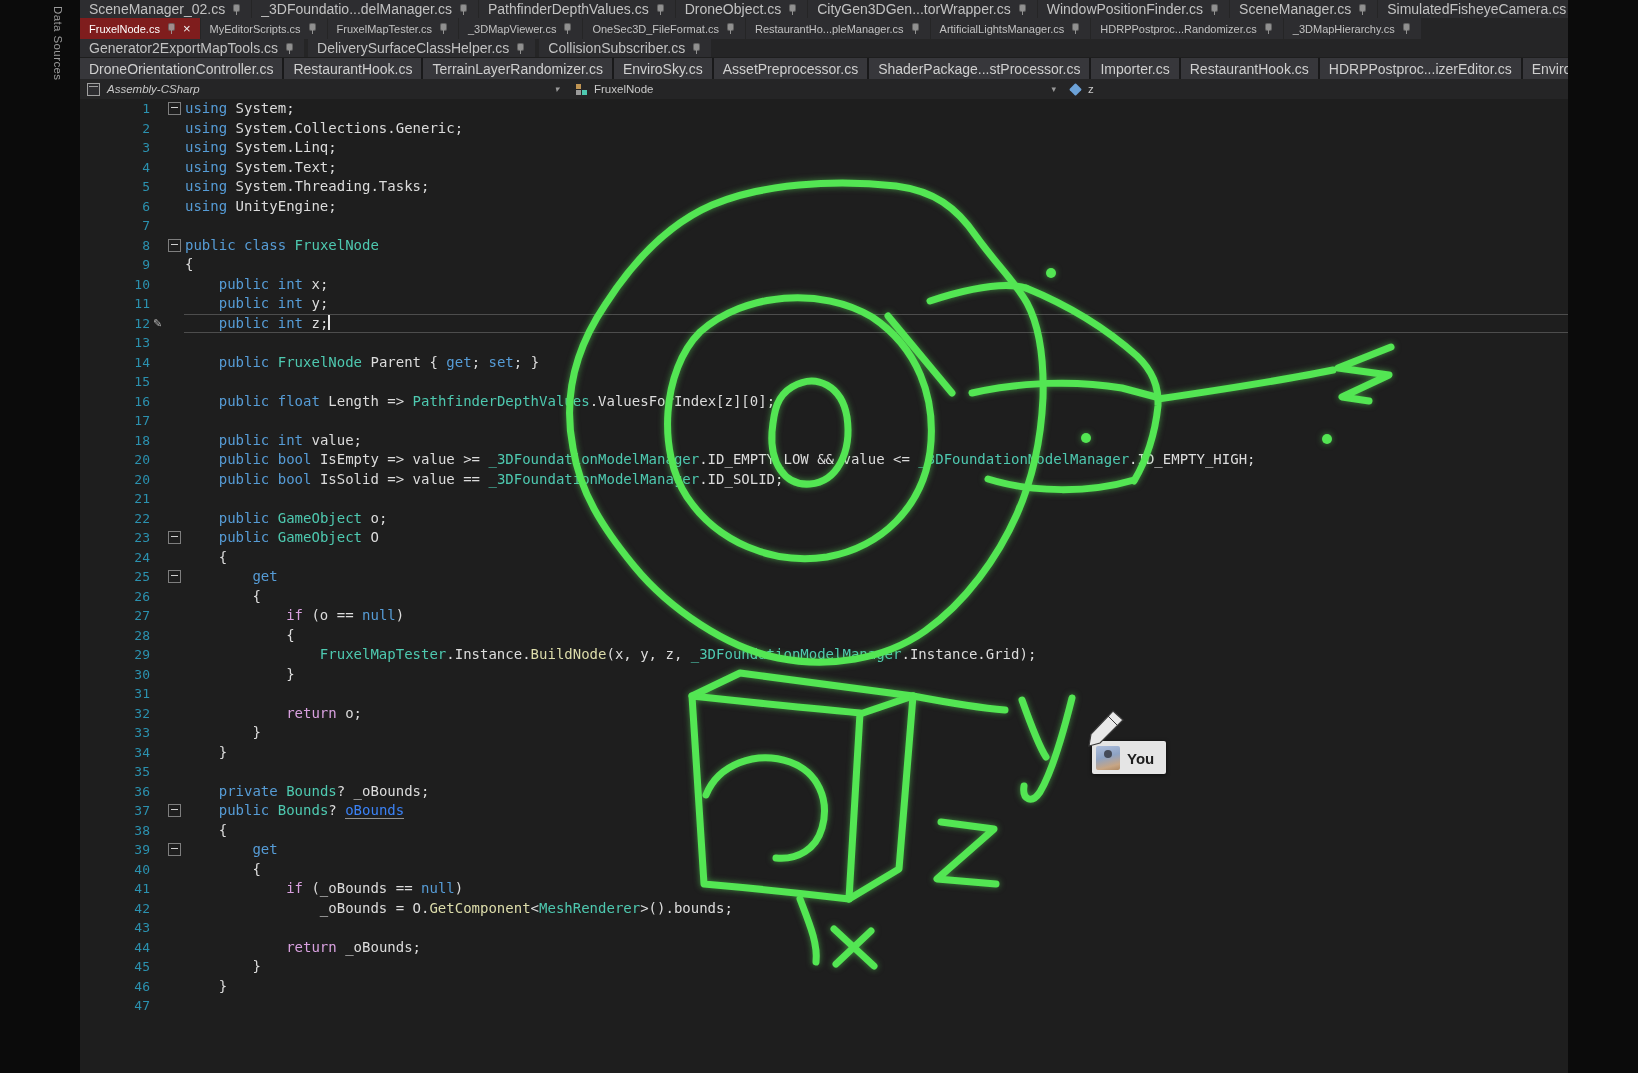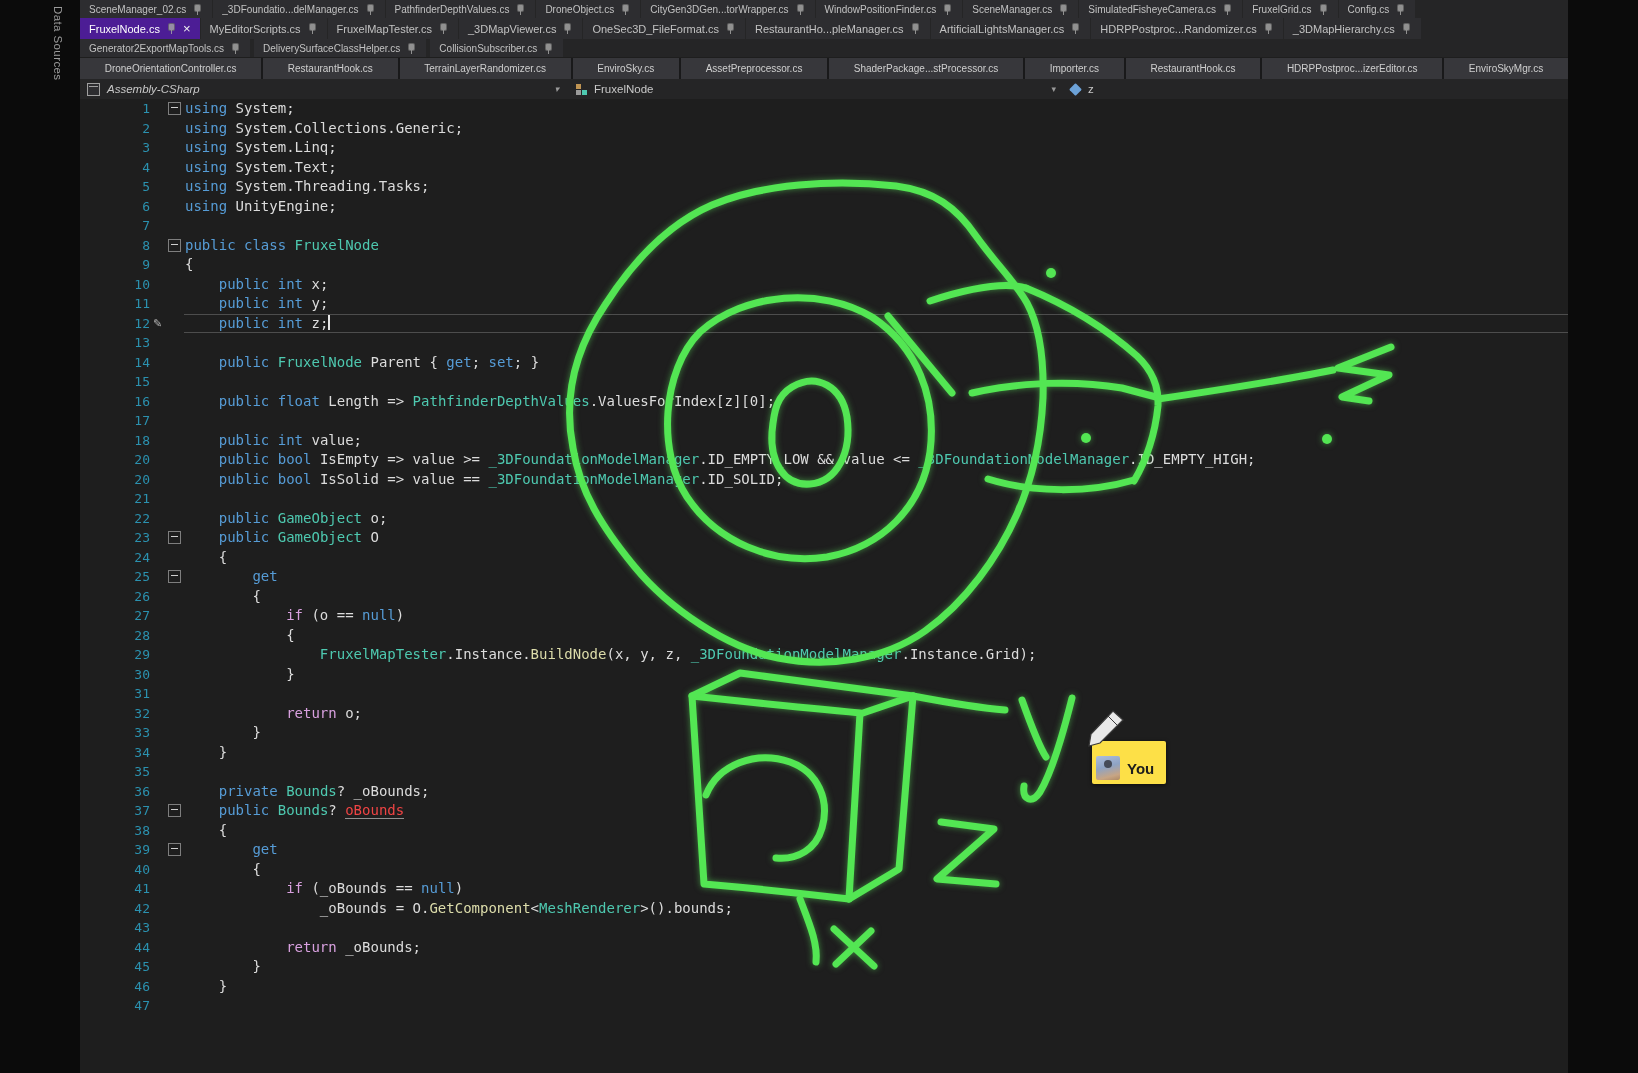--- a/index.html
+++ b/index.html
@@ -14,23 +14,23 @@
   
   #main{position:absolute;left:80px;top:0;width:1488px;height:100%;background:#1e1e1e;}
   #rightmargin{position:absolute;left:1568px;top:0;width:70px;height:100%;background:#0b0b0b;z-index:4;}
 
   .tabbar{display:flex;align-items:stretch;background:#252526;overflow:hidden;}
   #tr1{height:18px;gap:1px;}
   #tr2{height:21px;gap:1px;}
   #tr3{height:18px;gap:4px;}
   #tr4{height:21px;gap:2px;background:#19191a;margin-top:1px;}
   .tab{display:flex;align-items:center;padding:0 9px;background:#2d2d30;color:#c2c2c2;
-       font-size:10px;white-space:nowrap;flex:none;}
+       font-size:14px;white-space:nowrap;flex:none;}
   #tr2 .tab{font-size:11px;}
-  .tab.active{background:#4c1d95;color:#ffffff;}
+  .tab.active{background:#7f1d1d;color:#ffffff;}
   .tab.doc{background:#37373b;color:#cfcfcf;flex:1 1 auto;justify-content:center;}
   .pin{position:relative;width:10px;height:11px;margin-left:7px;flex:none;opacity:.8;}
   .pin::before{content:'';position:absolute;left:2px;top:1px;width:5px;height:6px;background:#a9a9a9;
                border-radius:1px;box-shadow:0 0 0 1px #6e6e6e;}
   .pin::after{content:'';position:absolute;left:4px;top:7px;width:1px;height:4px;background:#a9a9a9;}
   .close{margin-left:6px;color:#f0f0f0;font-size:13px;line-height:1;}
 
   
   .navbar{height:20px;background:#252526;display:flex;align-items:center;border-bottom:1px solid #2a2a2b;}
   .nav-sec{display:flex;align-items:center;height:100%;font-size:11.5px;color:#c8c8c8;box-sizing:border-box;}
@@ -56,30 +56,30 @@
   .foldcol{width:35px;flex:none;display:flex;align-items:center;justify-content:flex-end;
            padding-right:4px;box-sizing:border-box;}
   .fold{width:11px;height:11px;border:1px solid #7e7e7e;background:#1e1e1e;position:relative;flex:none;}
   .fold::after{content:'';position:absolute;left:2px;right:2px;top:4px;height:1px;background:#cfcfcf;}
   .ct{white-space:pre;color:#dcdcdc;}
   .tok-k{color:#569cd6;}
   .tok-c{color:#d8a0df;}
   .tok-t{color:#4ec9b0;}
   .tok-m{color:#dcdcaa;}
   .tok-p{color:#dcdcdc;}
-  .tok-u{color:#ef4444;border-bottom:1px solid #8f8f8f;}
+  .tok-u{color:#3b82f6;border-bottom:1px solid #8f8f8f;}
   .caret{display:inline-block;width:1.5px;height:15px;background:#e6e6e6;vertical-align:-2px;}
   .linebox{position:absolute;left:104px;right:0;top:0;height:100%;border-top:1px solid #4d4d4d;
            border-bottom:1px solid #4d4d4d;box-sizing:border-box;pointer-events:none;}
 
   
   #annotation{position:absolute;left:0;top:0;width:1638px;height:1073px;z-index:5;pointer-events:none;
               filter:drop-shadow(0 0 3px rgba(96,240,96,.5));}
   #youbadge{position:absolute;left:1092px;top:741px;z-index:6;display:flex;align-items:center;gap:7px;
-            background:#fde047;border-radius:2px;padding:15px 12px 4px 4px;box-shadow:0 1px 4px rgba(0,0,0,.6);}
+            background:#e5e5e5;border-radius:2px;padding:5px 12px 4px 4px;box-shadow:0 1px 4px rgba(0,0,0,.6);}
   .avatar{width:24px;height:24px;border-radius:2px;position:relative;flex:none;
           background:linear-gradient(165deg,#aebfdd 0%,#8ea3c4 45%,#c7a584 80%,#b08a63 100%);}
   .avatar::after{content:'';position:absolute;left:8px;top:4px;width:8px;height:8px;border-radius:50%;
           background:#454b58;}
   .ylabel{font-size:15px;font-weight:bold;color:#1d1d1d;}
   #pencilcursor{position:absolute;left:0;top:0;z-index:7;pointer-events:none;}
 </style>
 </head>
 <body>
 

